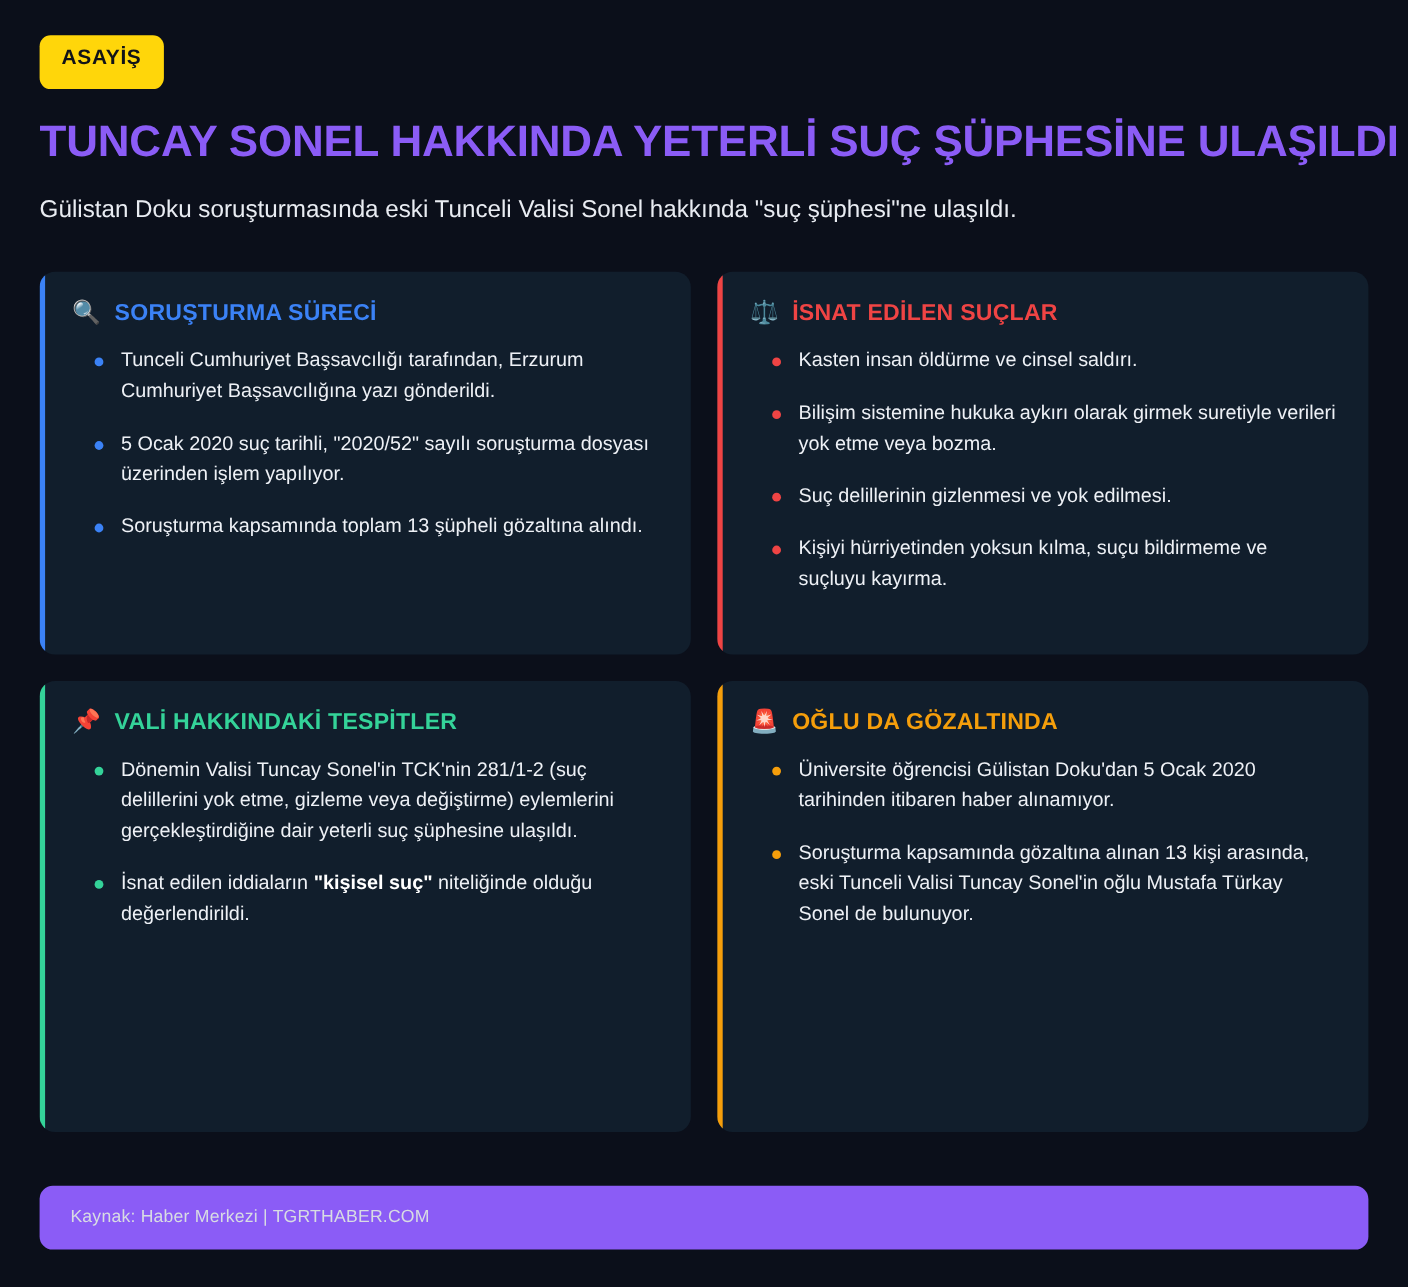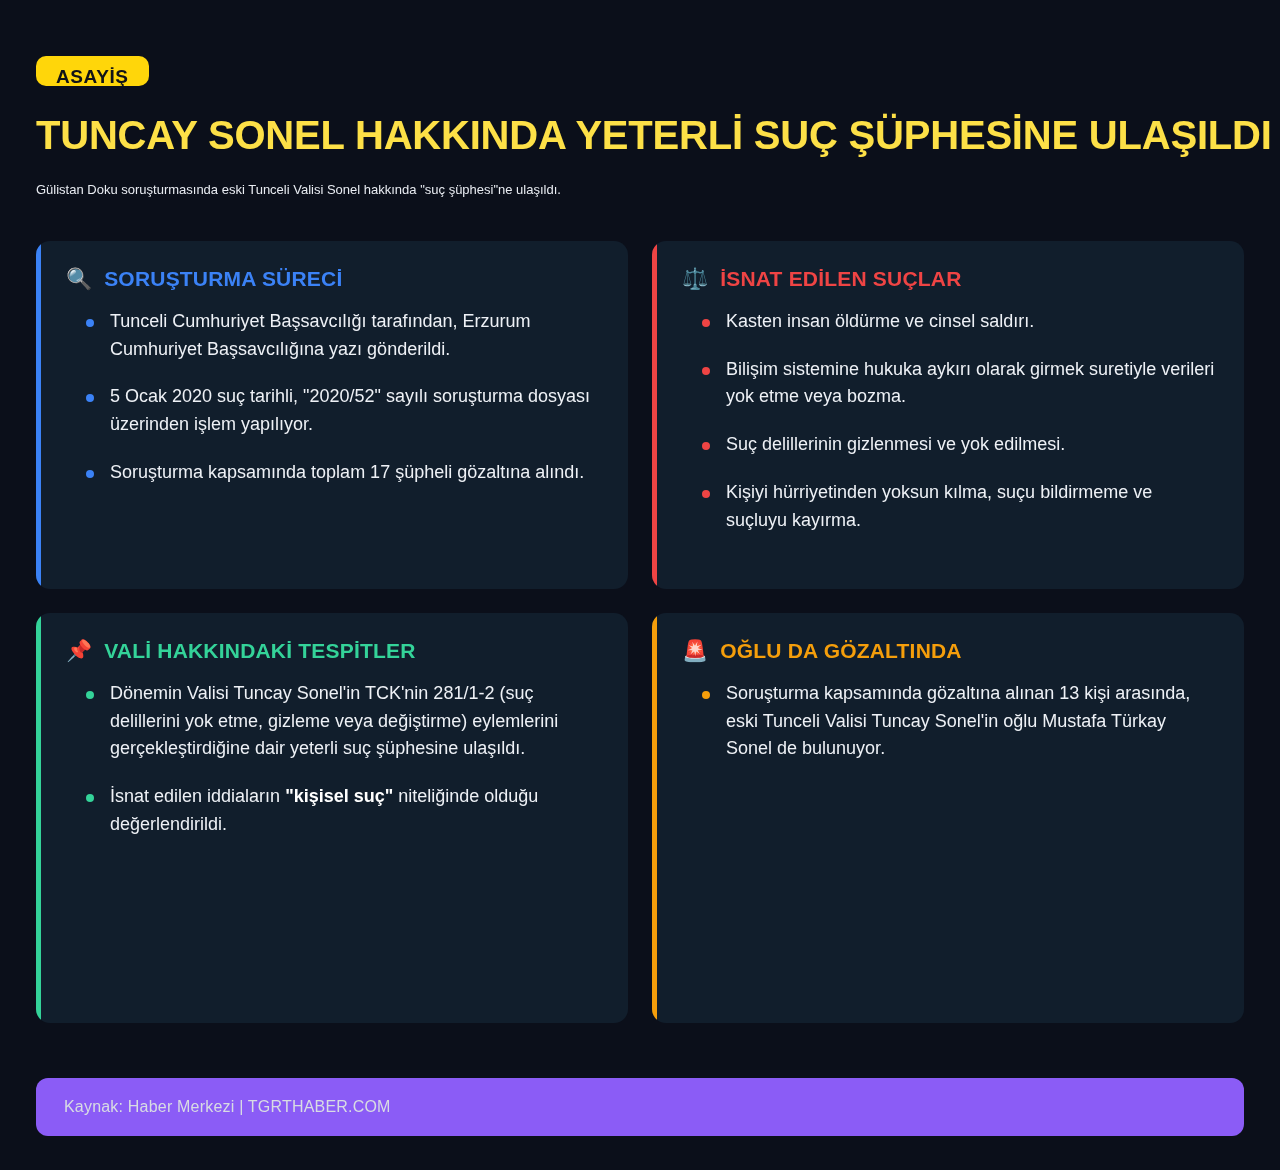--- a/index.html
+++ b/index.html
@@ -23,38 +23,37 @@
   }
 
   
   .badge {
     display: inline-block;
     background: #ffd60a;
     color: #111318;
     font-weight: bold;
     font-size: 19px;
     letter-spacing: 0.6px;
-    padding: 11px 20px 0 20px;
+    padding: 11px 20px 19px 20px;
     border-radius: 10px;
     line-height: 1;
-    margin-top: 24px;
   }
   .headline {
     margin: 26px 0 0 0;
     color: #f5cf1e;
     font-size: 40px;
     font-weight: bold;
     letter-spacing: -0.2px;
     line-height: 1.1;
     white-space: nowrap;
   }
   .subline {
     margin: 24px 0 0 0;
     color: #e9ecf2;
-    font-size: 13px;
+    font-size: 22px;
     font-weight: 400;
     line-height: 1.35;
   }
 
   
   .grid {
     margin-top: 42px;
     display: grid;
     grid-template-columns: 1fr 1fr;
     grid-template-rows: auto auto;
@@ -147,35 +146,35 @@
     letter-spacing: 0.2px;
   }
 </style>
 </head>
 <body>
 
 <div class="page">
 
   <div class="badge" style="background: rgb(255, 214, 10);">ASAYİŞ</div>
 
-  <h1 class="headline" style="color: #fde047;">TUNCAY SONEL HAKKINDA YETERLİ SUÇ ŞÜPHESİNE ULAŞILDI</h1>
+  <h1 class="headline" style="color: #8b5cf6;">TUNCAY SONEL HAKKINDA YETERLİ SUÇ ŞÜPHESİNE ULAŞILDI</h1>
 
   <p class="subline">Gülistan Doku soruşturmasında eski Tunceli Valisi Sonel hakkında "suç şüphesi"ne ulaşıldı.</p>
 
   <div class="grid">
 
     <div class="card card-r1" style="--accent: #3b82f6;">
       <div class="card-head">
         <span class="card-emoji">🔍</span>
         <span class="card-title">SORUŞTURMA SÜRECİ</span>
       </div>
       <ul class="bullets">
         <li>Tunceli Cumhuriyet Başsavcılığı tarafından, Erzurum Cumhuriyet Başsavcılığına yazı gönderildi.</li>
         <li>5 Ocak 2020 suç tarihli, "2020/52" sayılı soruşturma dosyası üzerinden işlem yapılıyor.</li>
-        <li>Soruşturma kapsamında toplam 17 şüpheli gözaltına alındı.</li>
+        <li>Soruşturma kapsamında toplam 13 şüpheli gözaltına alındı.</li>
       </ul>
     </div>
 
     <div class="card card-r1" style="--accent: #ef4444;">
       <div class="card-head">
         <span class="card-emoji">⚖️</span>
         <span class="card-title">İSNAT EDİLEN SUÇLAR</span>
       </div>
       <ul class="bullets">
         <li>Kasten insan öldürme ve cinsel saldırı.</li>
@@ -195,20 +194,21 @@
         <li>İsnat edilen iddiaların <b>"kişisel suç"</b> niteliğinde olduğu değerlendirildi.</li>
       </ul>
     </div>
 
     <div class="card card-r2" style="--accent: #f59e0b;">
       <div class="card-head">
         <span class="card-emoji">🚨</span>
         <span class="card-title">OĞLU DA GÖZALTINDA</span>
       </div>
       <ul class="bullets">
+        <li>Üniversite öğrencisi Gülistan Doku'dan 5 Ocak 2020 tarihinden itibaren haber alınamıyor.</li>
         <li>Soruşturma kapsamında gözaltına alınan 13 kişi arasında, eski Tunceli Valisi Tuncay Sonel'in oğlu Mustafa Türkay Sonel de bulunuyor.</li>
       </ul>
     </div>
 
   </div>
 
   <div class="footer">
     <span class="footer-text">Kaynak: Haber Merkezi | TGRTHABER.COM</span>
   </div>
 

